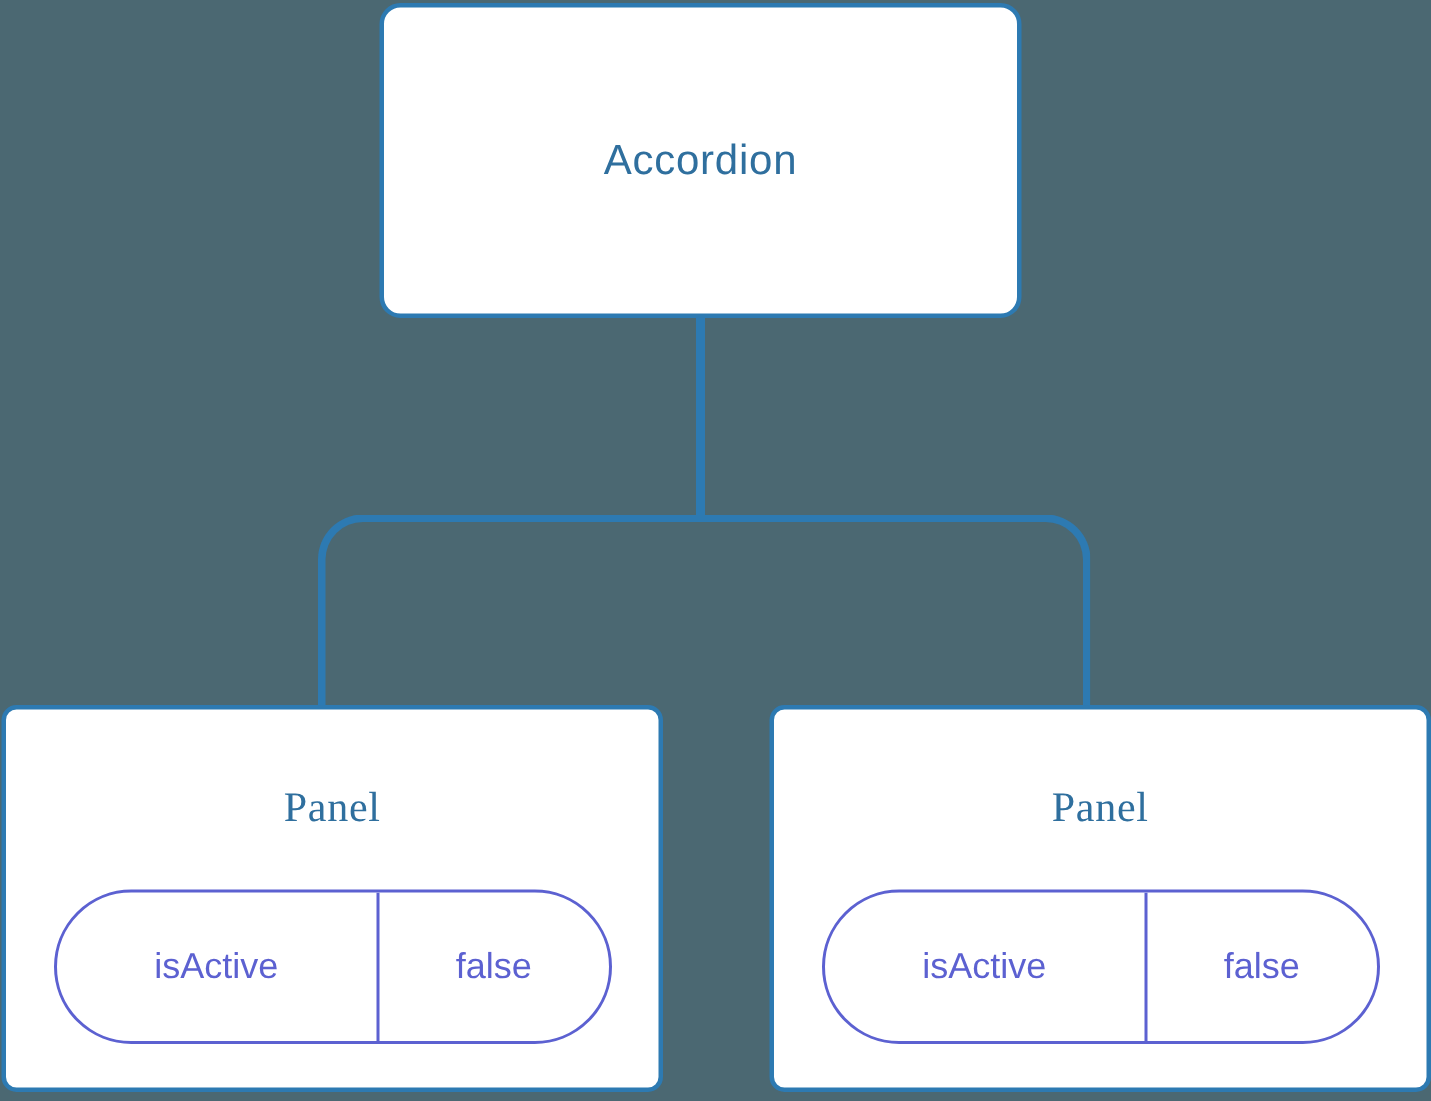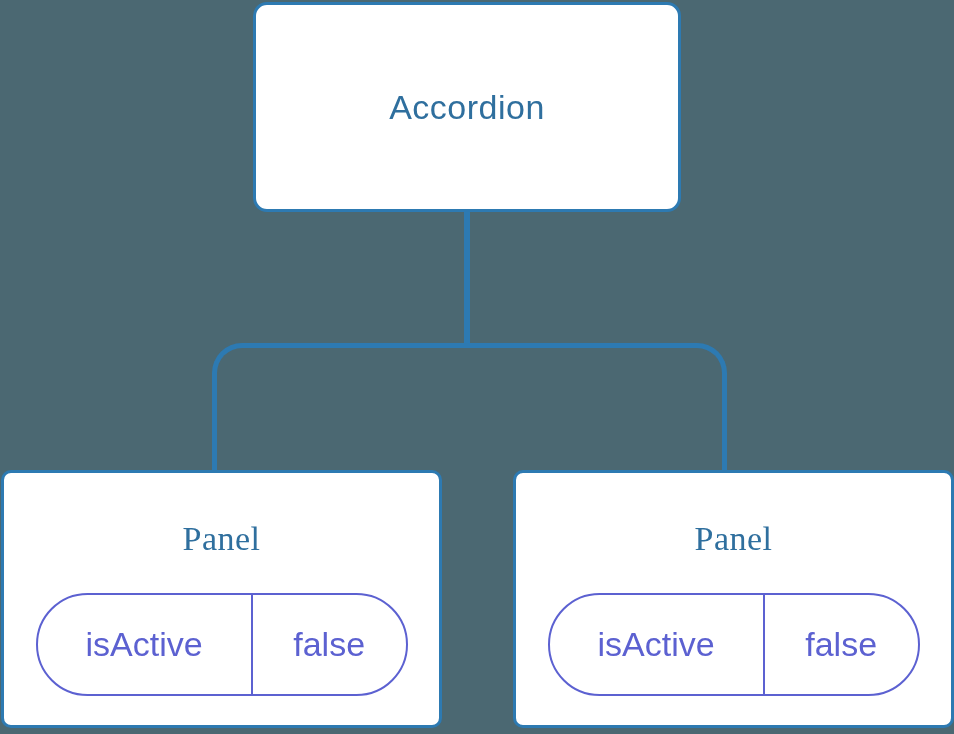--- a/index.html
+++ b/index.html
@@ -17,21 +17,21 @@
     border: 3px solid var(--node-border, #2D7AB2);
     box-sizing: border-box;
   }
   .node-root {
     left: 253px; top: 2px;
     width: 428px; height: 210px;
     border-radius: 14px;
     display: flex; align-items: center; justify-content: center;
   }
   .node-label {
-    font-size: 34px;
+    font-size: 28px;
     font-weight: 500;
     color: var(--node-label, #2F6F9E);
     letter-spacing: 0.5px;
   }
   .stem {
     position: absolute;
     left: 464px; top: 212px;
     width: 6px; height: 133px;
     background: var(--connector, #2D7AB2);
   }
@@ -59,21 +59,21 @@
     display: flex;
     width: 372px; height: 103px;
     border: 2px solid var(--state-accent, #5C61D1);
     border-radius: 54px;
     box-sizing: border-box;
     overflow: hidden;
     background: var(--node-fill, #FFFFFF);
   }
   .pill-cell {
     display: flex; align-items: center; justify-content: center;
-    font-size: 34px;
+    font-size: 24px;
     color: var(--state-accent, #5C61D1);
   }
   .pill-name {
     flex: 0 0 58.5%;
     border-right: 2px solid var(--state-accent, #5C61D1);
     box-sizing: border-box;
   }
   .pill-value { flex: 1 1 auto; }
 </style>
 </head>

